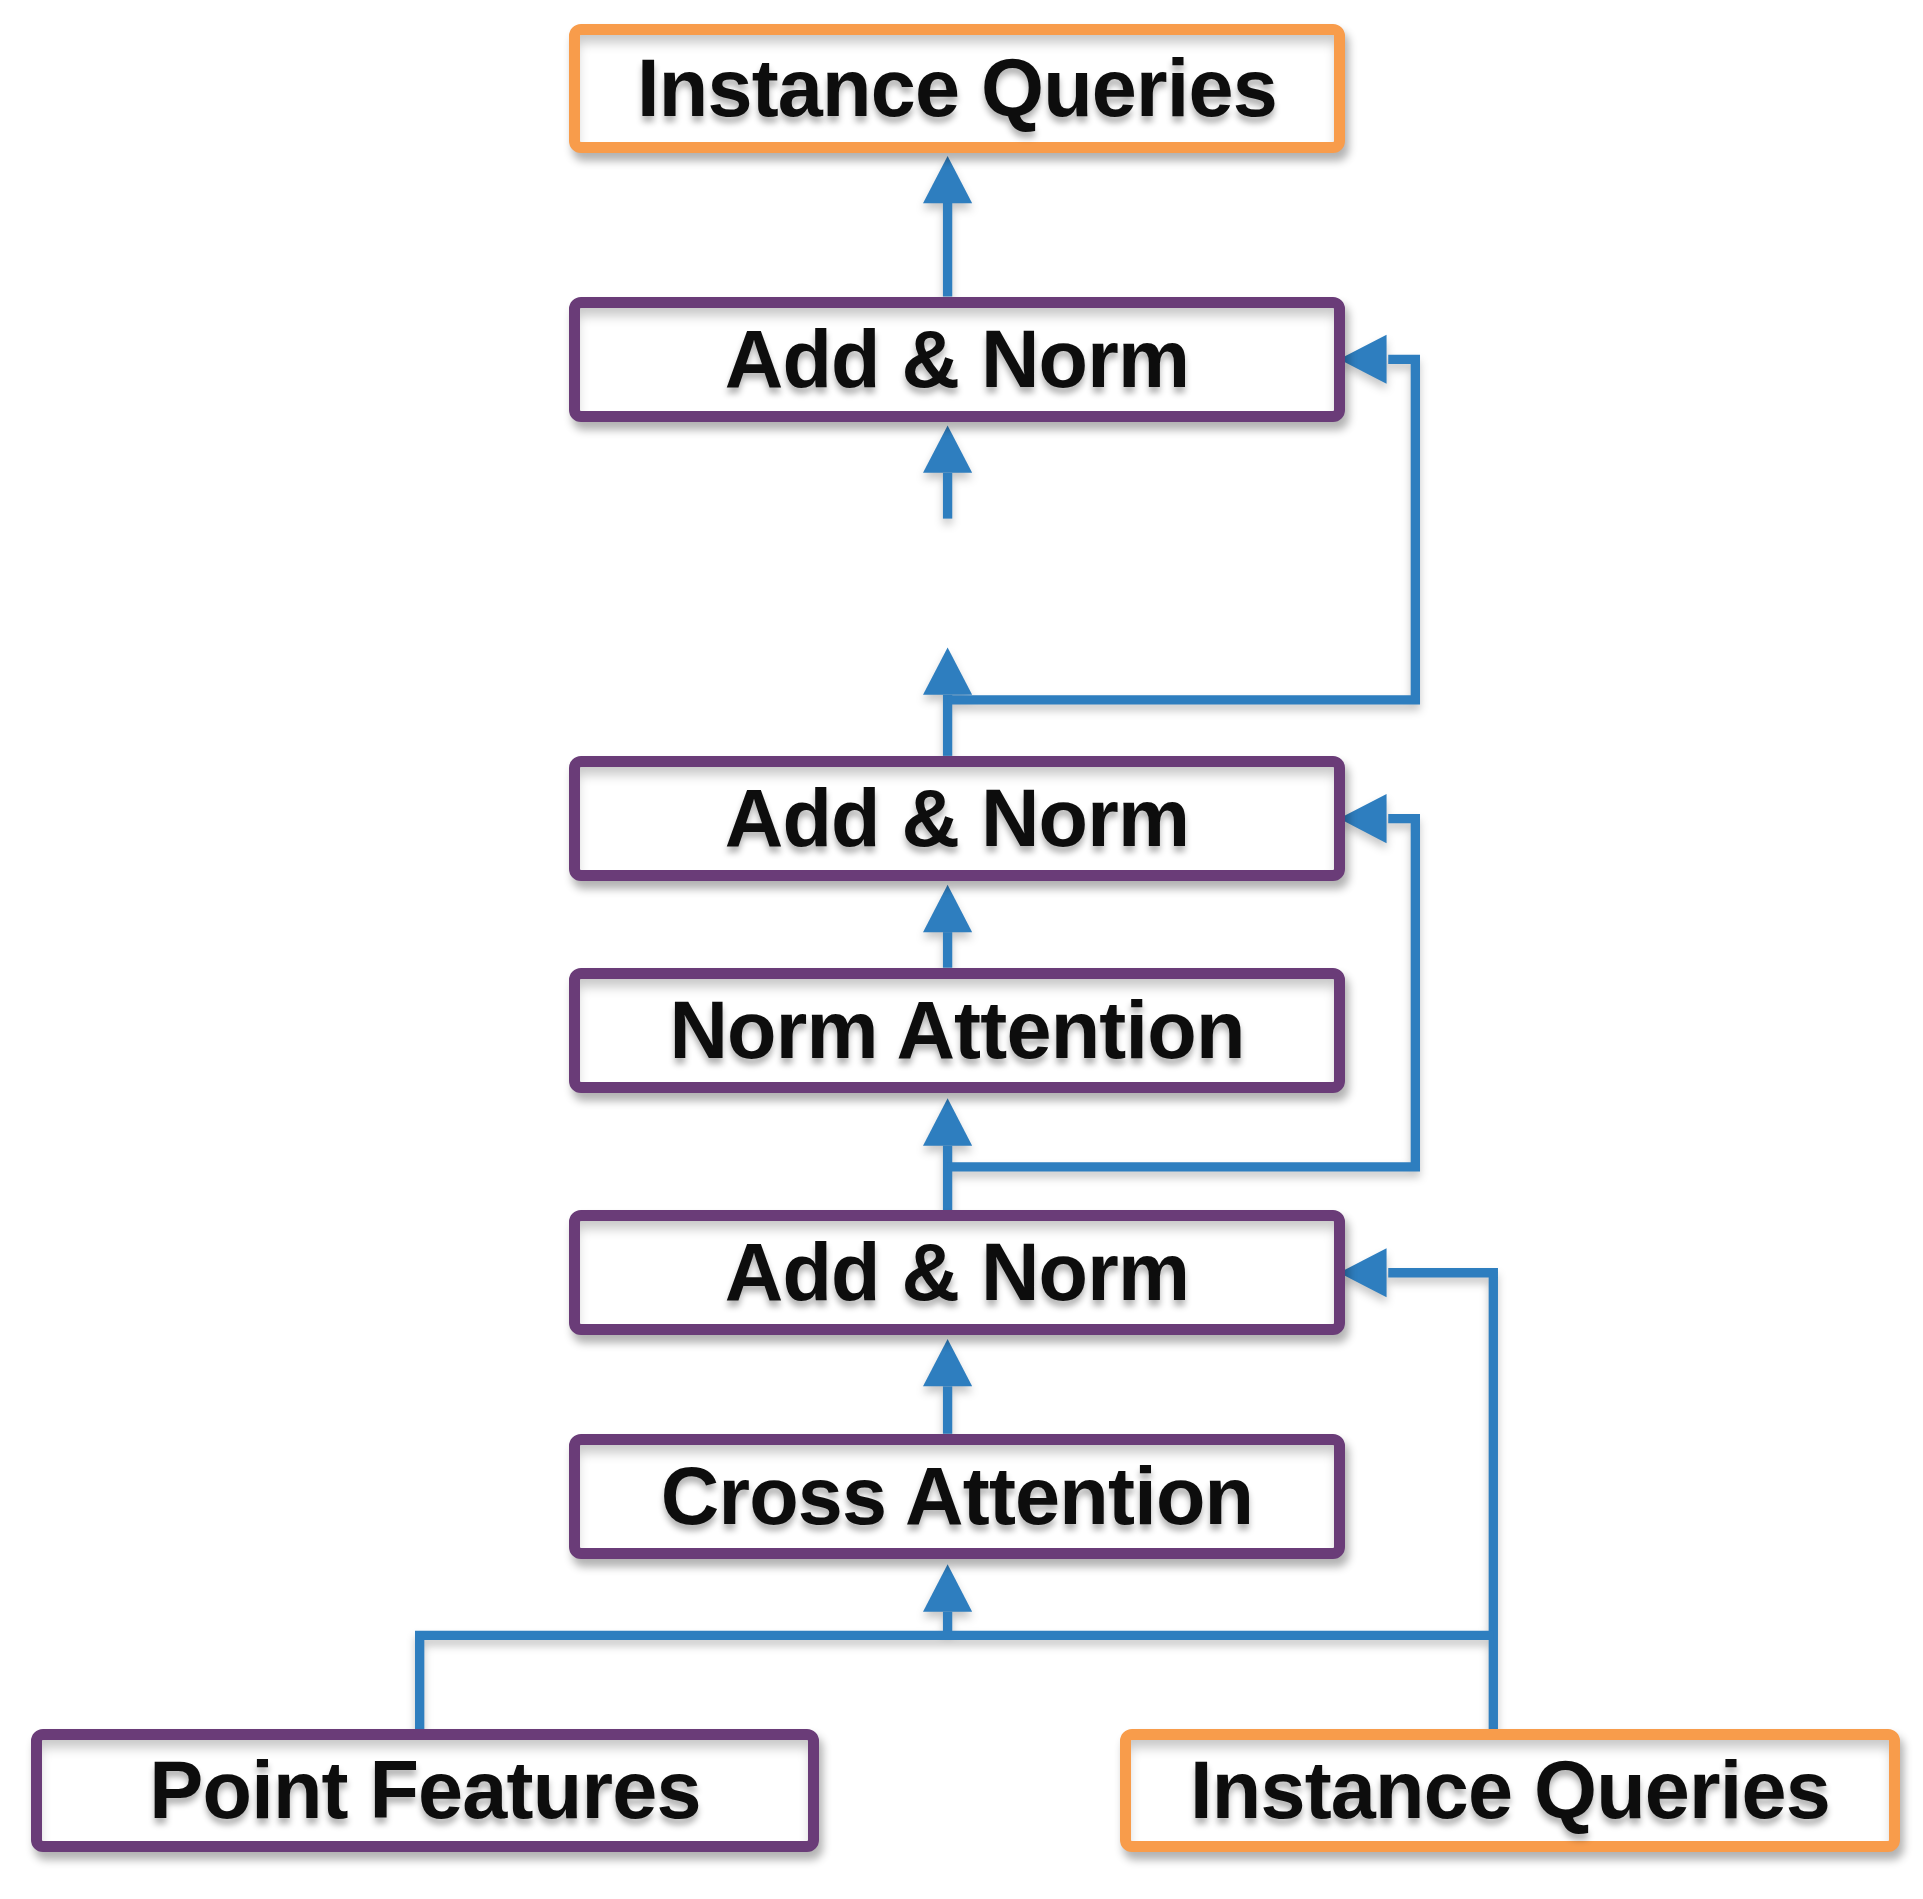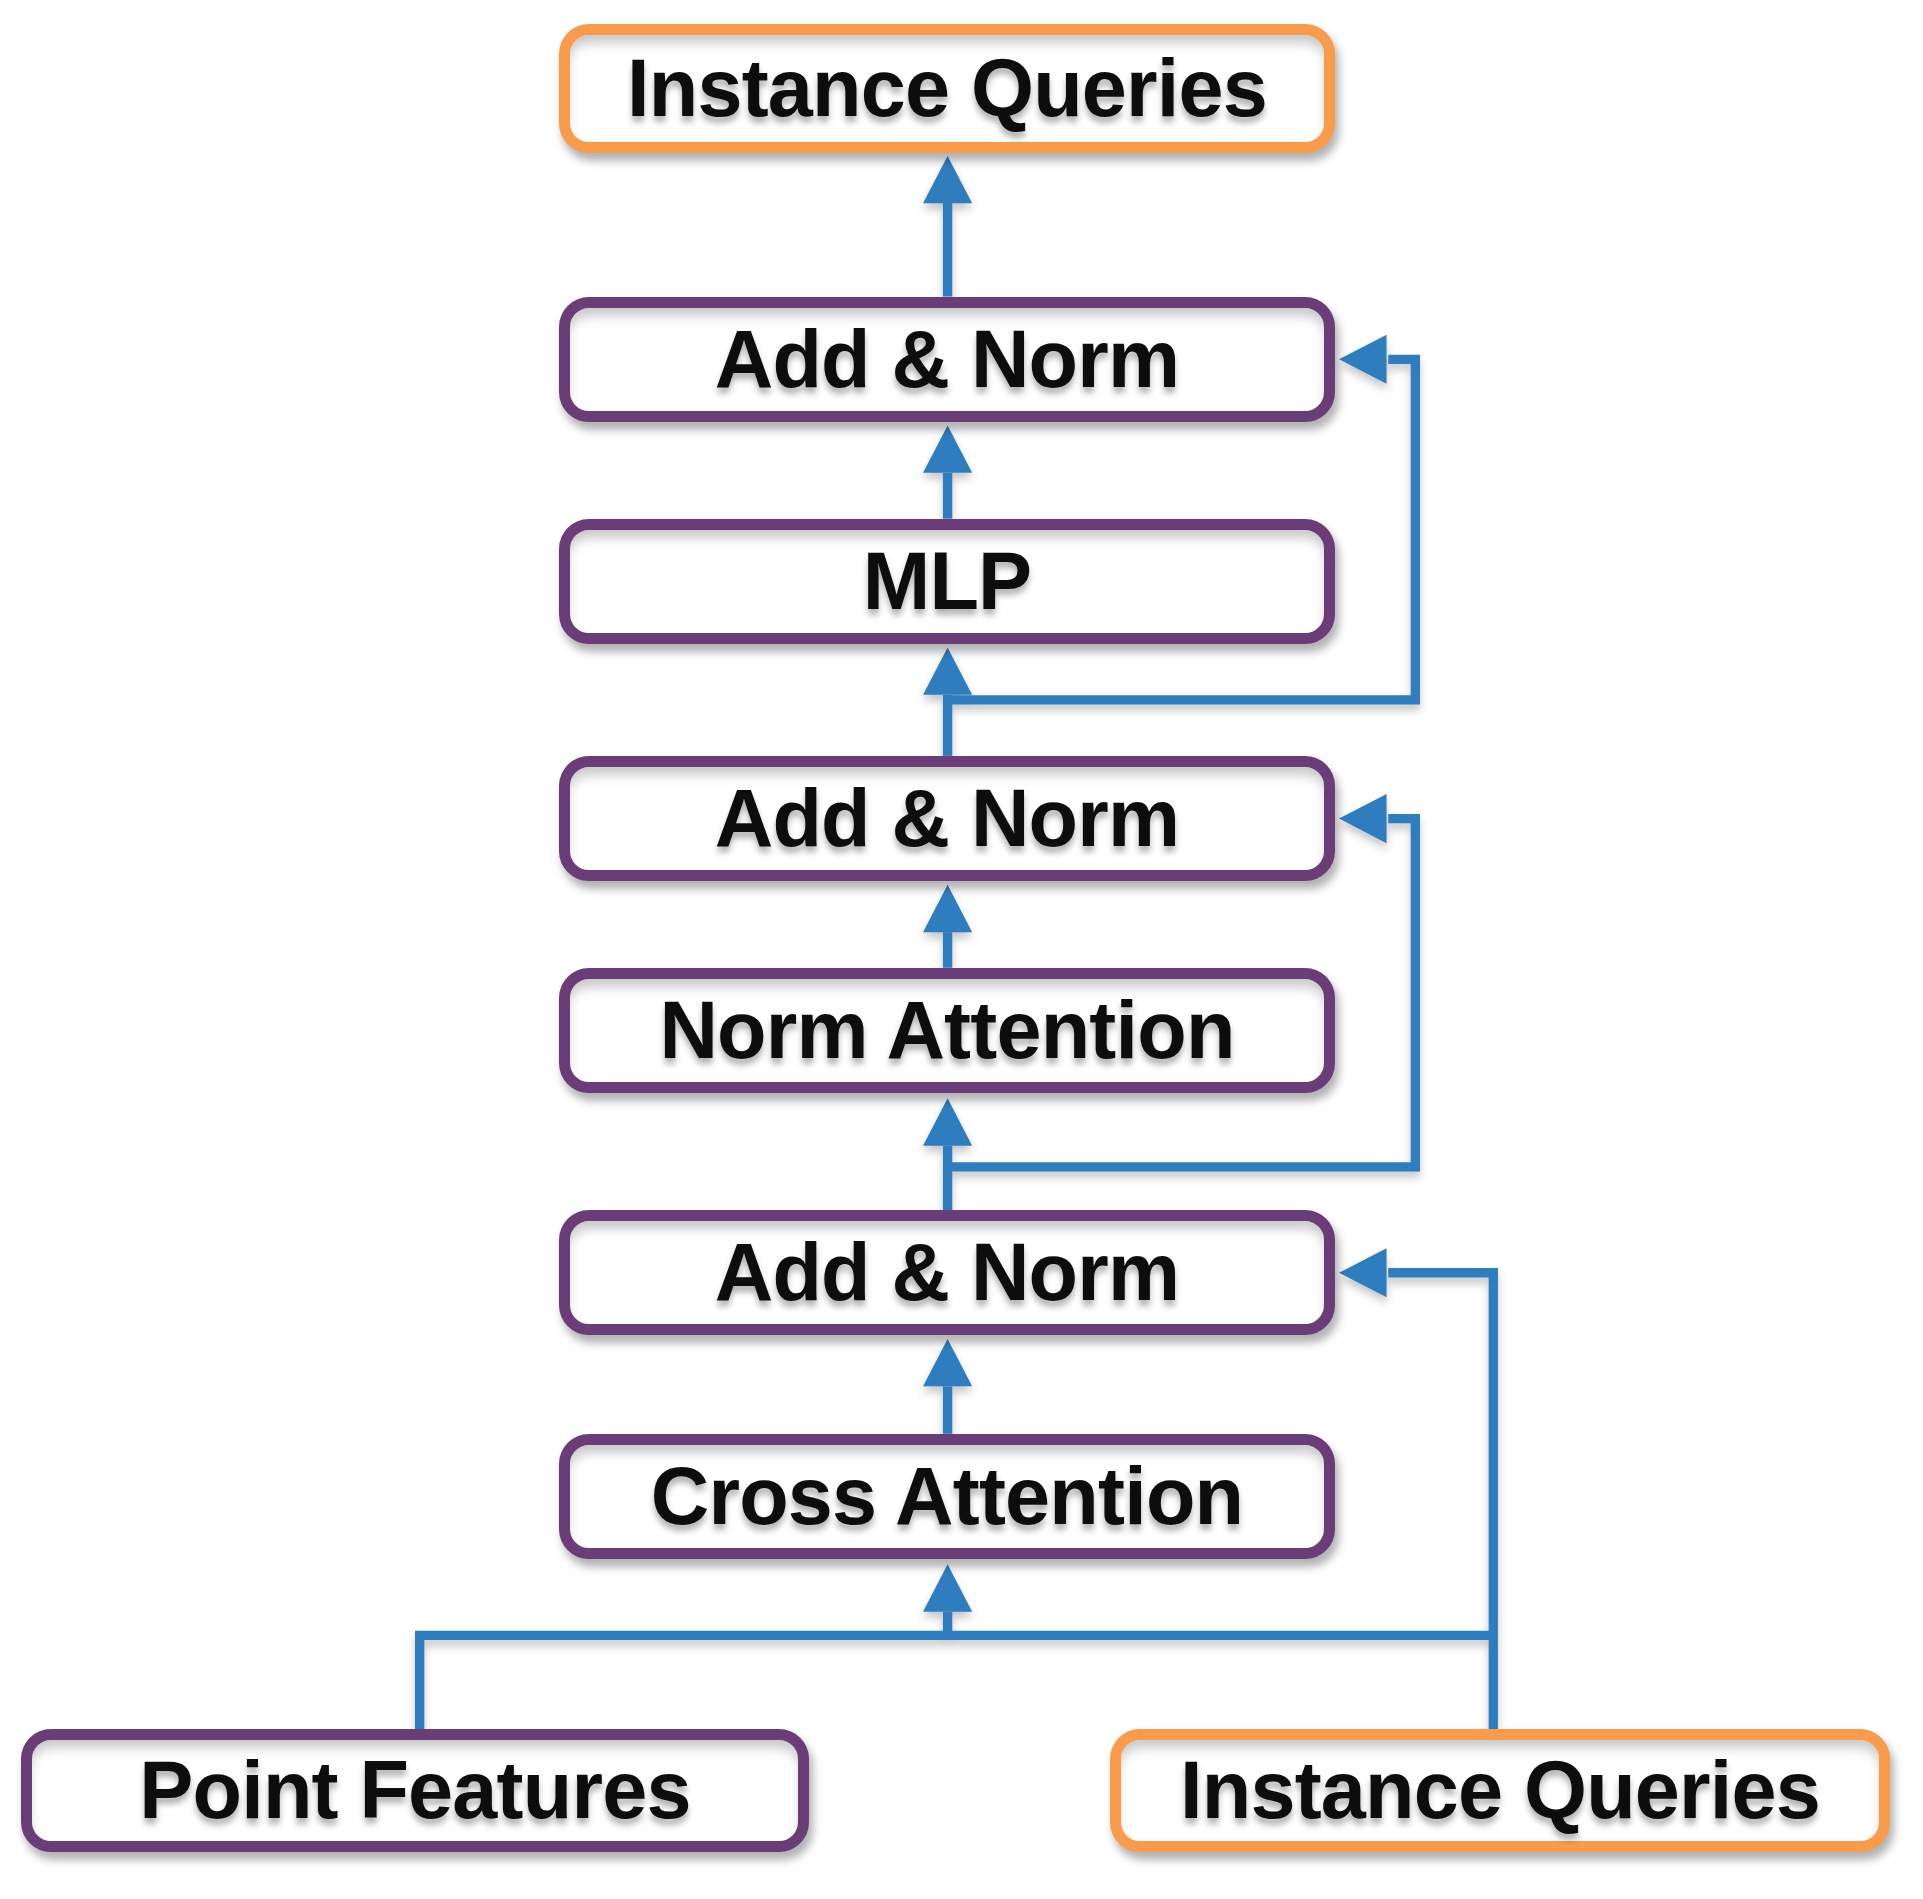--- a/index.html
+++ b/index.html
@@ -8,28 +8,29 @@
     width:1924px;height:1899px;
     background:var(--background,#ffffff);
     font-family:"Liberation Sans", sans-serif;
     overflow:hidden;
   }
   .node{
     position:absolute;
     box-sizing:border-box;
     background:#ffffff;
     border:11px solid var(--box-border-purple,#6A3C78);
-    border-radius:30px;
+    border-radius:12px;
     display:flex;align-items:center;justify-content:center;
     font-weight:700;
     font-size:81px;
     letter-spacing:-0.8px;
     color:var(--text,#0d0d0d);
     text-shadow:0 6px 6px rgba(0,0,0,0.30);
     box-shadow:3.4px 7.6px 8.5px rgba(0,0,0,0.30), inset 0 10.2px 12px -2.5px rgba(0,0,0,0.22);
+    margin-left:10px;
   }
   .node.orange{border-color:var(--box-border-orange,#F89C4B);}
   svg.wires{
     position:absolute;left:0;top:0;width:1924px;height:1899px;
     pointer-events:none;
   }
   .wires-g{filter:drop-shadow(0 7px 5px rgba(0,0,0,0.22));}
   .wire{fill:none;stroke:var(--arrow-blue,#2E7EBF);stroke-width:11;stroke-linejoin:miter;}
   .head{fill:var(--arrow-blue,#2E7EBF);stroke:none;}
 </style>
@@ -90,23 +91,20 @@
   </svg>
 
   <div class="node orange" style="left:559px;top:24px;width:776px;height:129px;">
     <span>Instance Queries</span>
   </div>
 
   <div class="node" style="left:559px;top:297px;width:776px;height:125px;">
     <span>Add &amp; Norm</span>
   </div>
 
-  <div class="node" style="left:559px;top:519px;width:776px;height:125px;">
-    <span>MLP</span>
-  </div>
 
   <div class="node" style="left:559px;top:756px;width:776px;height:125px;">
     <span>Add &amp; Norm</span>
   </div>
 
   <div class="node" style="left:559px;top:968px;width:776px;height:125px;">
     <span>Norm Attention</span>
   </div>
 
   <div class="node" style="left:559px;top:1210px;width:776px;height:125px;">

